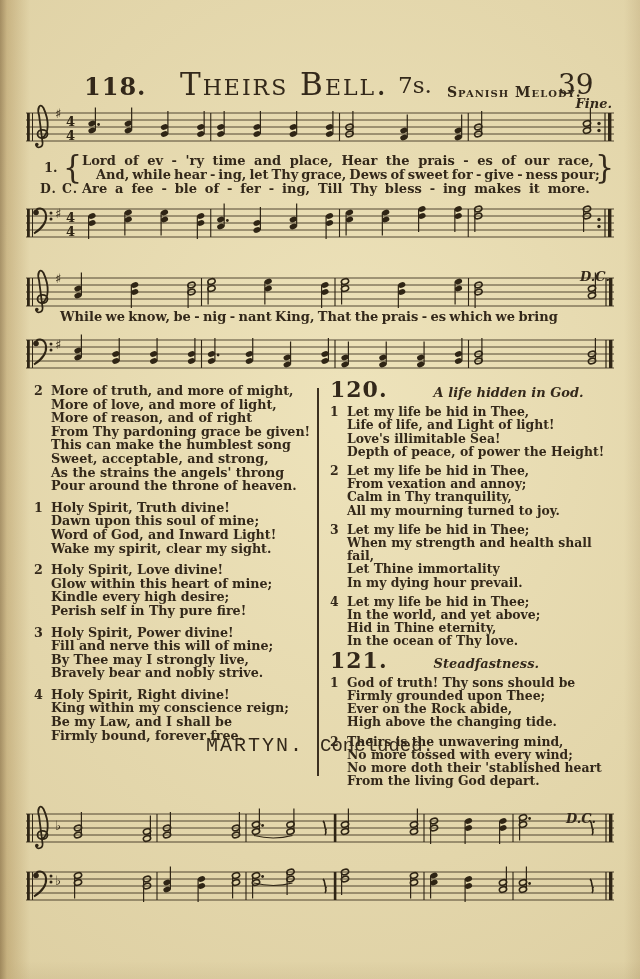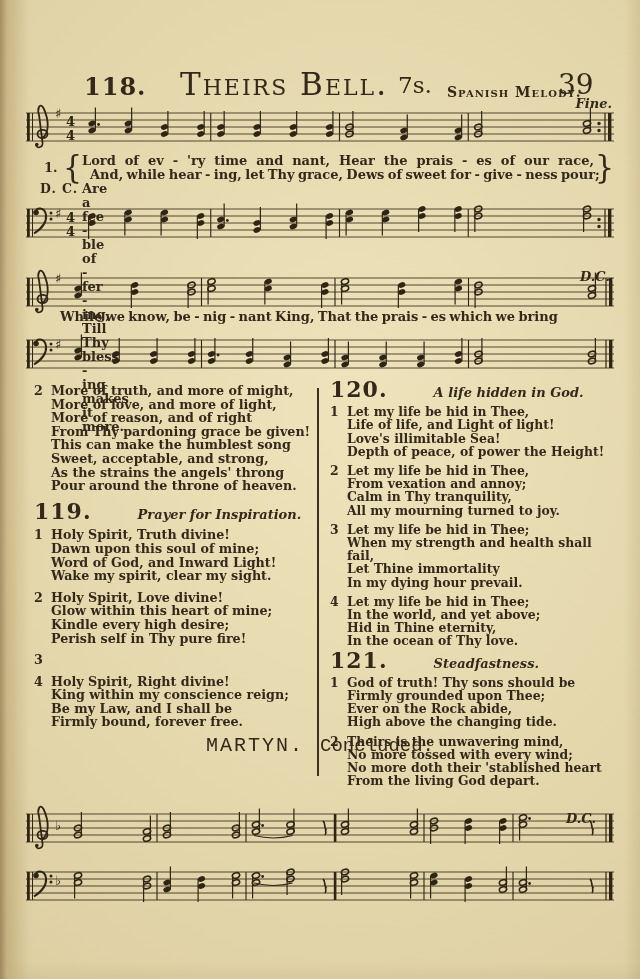--- a/index.html
+++ b/index.html
@@ -29,23 +29,23 @@
   
   .lyrics1{position:absolute;left:36px;top:154px;width:578px;height:46px;
     font-size:13px;font-weight:bold;line-height:14px;}
   .lyr-line{position:absolute;white-space:nowrap;}
   .spread{display:flex;justify-content:space-between;}
   .stanza-no{position:absolute;left:8px;top:7px;font-size:13px;font-weight:bold;}
   .brace{position:absolute;font-size:30px;font-weight:normal;transform:scaleY(1.05);line-height:30px;}
   .brace-l{left:27px;top:-1px;}
   .brace-r{right:0px;top:-1px;}
   .l1{left:46px;right:20px;top:0;}
-  .l2{left:54px;right:14px;top:14px;text-align:center;}
+  .l2{left:60px;right:14px;top:14px;text-align:center;}
   .dc-pre{position:absolute;left:4px;top:28px;font-size:12.5px;font-weight:bold;letter-spacing:1px;}
-  .l3{left:46px;right:24px;top:28px;flex-direction:column;}
+  .l3{left:46px;right:24px;top:28px;}
   .lyrics2{position:absolute;left:60px;top:309px;width:498px;font-size:13px;font-weight:bold;}
   
   .col{position:absolute;font-size:12.7px;font-weight:bold;}
   .col-left{left:34px;top:384px;width:278px;line-height:13.6px;}
   .col-right{left:330px;top:381px;width:284px;line-height:13.2px;font-size:12.4px;}
   .divider{position:absolute;left:317px;top:388px;width:1.5px;height:388px;background:#3c3020;}
   .verse{display:flex;margin:0 0 8px 0;}
   .col-right .verse{margin:0 0 6px 0;}
   .vnum{width:17px;flex:none;text-align:left;}
   .vtext{white-space:pre-line;}
@@ -137,21 +137,21 @@
     <span class="stanza-no">1.</span>
     <span class="brace brace-l">{</span>
     <div class="lyr-line l1 spread">
         <span>Lord</span>
         <span>of</span>
         <span>ev</span>
         <span>-</span>
         <span>'ry</span>
         <span>time</span>
         <span>and</span>
-        <span>nant,</span>
+        <span>place,</span>
         <span>Hear</span>
         <span>the</span>
         <span>prais</span>
         <span>-</span>
         <span>es</span>
         <span>of</span>
         <span>our</span>
         <span>race,</span>
       </div>
     <span class="brace brace-r">}</span>
@@ -410,40 +410,40 @@
       <span class="vtext">More of truth, and more of might,
 More of love, and more of light,
 More of reason, and of right
 From Thy pardoning grace be given!
 This can make the humblest song
 Sweet, acceptable, and strong,
 As the strains the angels' throng
 Pour around the throne of heaven.</span>
     </div>
 
-    <div class="hymn-head">
-      <span class="hnum">119.</span>
-      <span class="htitle">Prayer for Inspiration.</span>
-    </div>
     <div class="verse">
       <span class="vnum">1</span>
       <span class="vtext">Holy Spirit, Truth divine!
 Dawn upon this soul of mine;
 Word of God, and Inward Light!
 Wake my spirit, clear my sight.</span>
     </div>
     <div class="verse">
       <span class="vnum">2</span>
       <span class="vtext">Holy Spirit, Love divine!
 Glow within this heart of mine;
 Kindle every high desire;
 Perish self in Thy pure fire!</span>
     </div>
     <div class="verse">
       <span class="vnum">3</span>
+      <span class="vtext">Holy Spirit, Power divine!
+Fill and nerve this will of mine;
+By Thee may I strongly live,
+Bravely bear and nobly strive.</span>
     </div>
     <div class="verse">
       <span class="vnum">4</span>
       <span class="vtext">Holy Spirit, Right divine!
 King within my conscience reign;
 Be my Law, and I shall be
 Firmly bound, forever free.</span>
     </div>
   </div>
 

